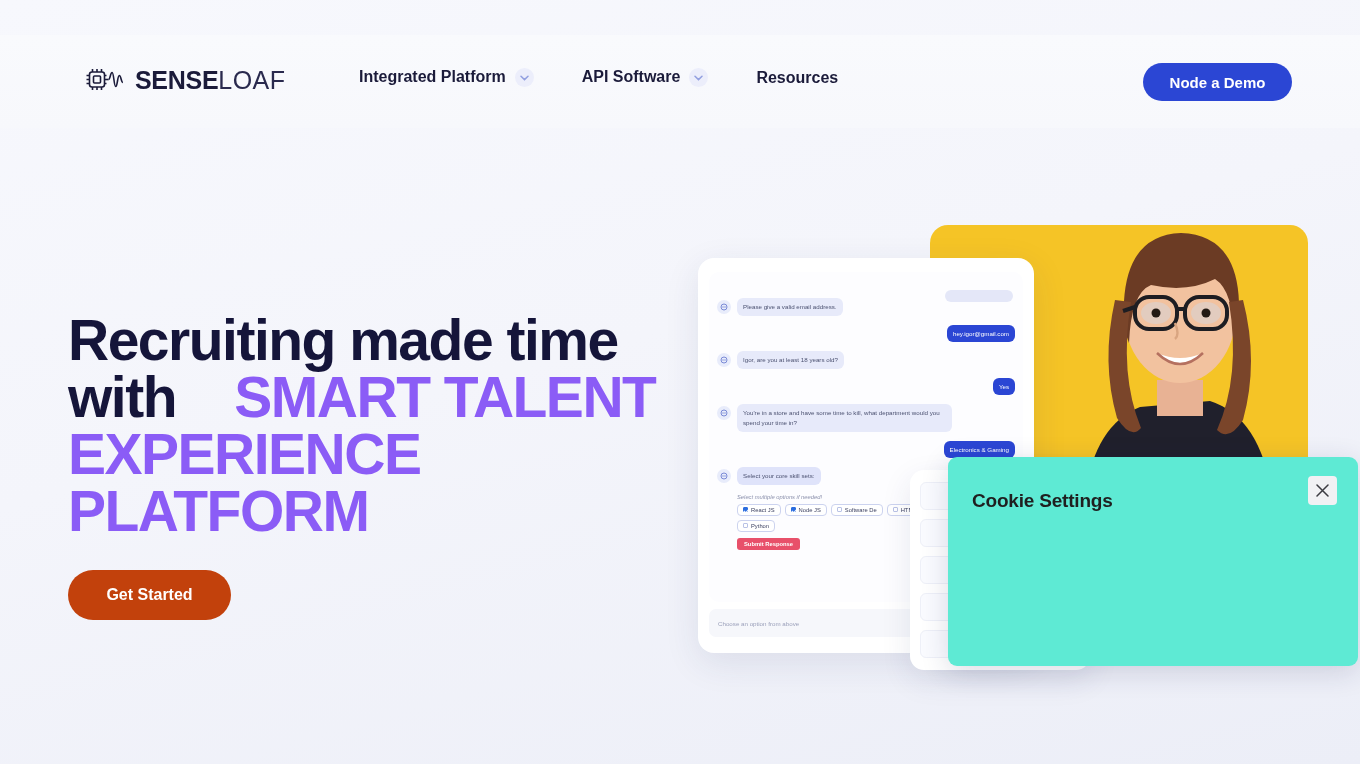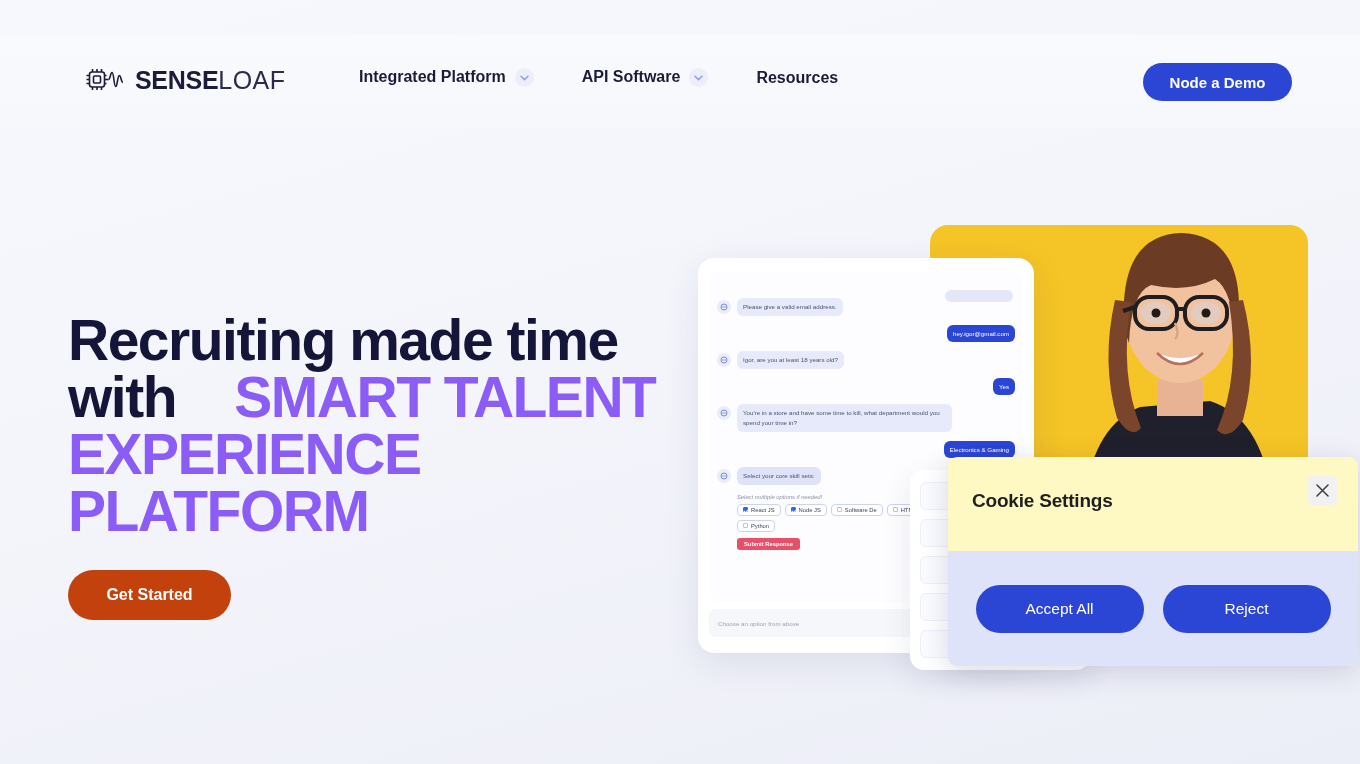--- a/index.html
+++ b/index.html
@@ -160,21 +160,21 @@
     height: 28px; margin-bottom: 9px; border-radius: 6px;
     background: #fafbff; border: 1px solid #eef0f8;
     display: flex; align-items: center; padding-left: 30px;
     font-size: 11px; font-weight: 700; color: #1b1b3a;
   }
 
   
   .cookie {
     position: absolute; left: 948px; top: 457px;
     width: 410px; height: 209px; border-radius: 9px;
-    background: #fef9c3; box-shadow: 0 6px 28px rgba(30,35,90,0.16);
+    background: #5eead4; box-shadow: 0 6px 28px rgba(30,35,90,0.16);
     overflow: hidden; z-index: 60;
   }
   .cookie-body { padding: 33px 28px 18px 24px; position: relative; }
   .cookie-close {
     position: absolute; right: 21px; top: 19px;
     width: 29px; height: 29px; border-radius: 4px;
     background: #f1f1f4; border: none; cursor: pointer;
     display: flex; align-items: center; justify-content: center;
   }
   .cookie-close svg { display: block; }
@@ -394,17 +394,13 @@
 
 <div class="cookie">
   <div class="cookie-body">
     <button class="cookie-close">
       <svg width="13" height="13" viewBox="0 0 13 13">
           <path d="M1 1l11 11M12 1L1 12" stroke="#3c3c42" stroke-width="1.5" stroke-linecap="round"></path>
         </svg>
     </button>
     <h2>Cookie Settings</h2>
   </div>
-  <div class="cookie-foot">
-    <button class="ck-btn">Accept All</button>
-    <button class="ck-btn">Reject</button>
-  </div>
 </div>
 
 </body></html>

